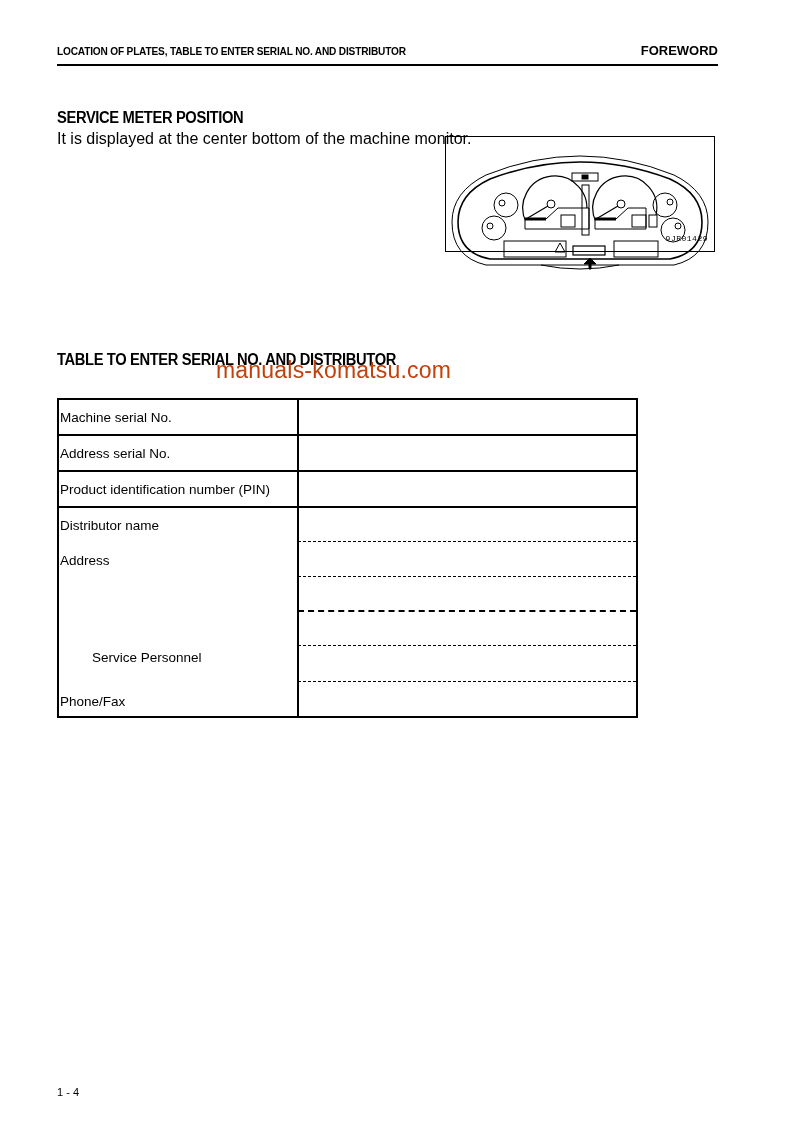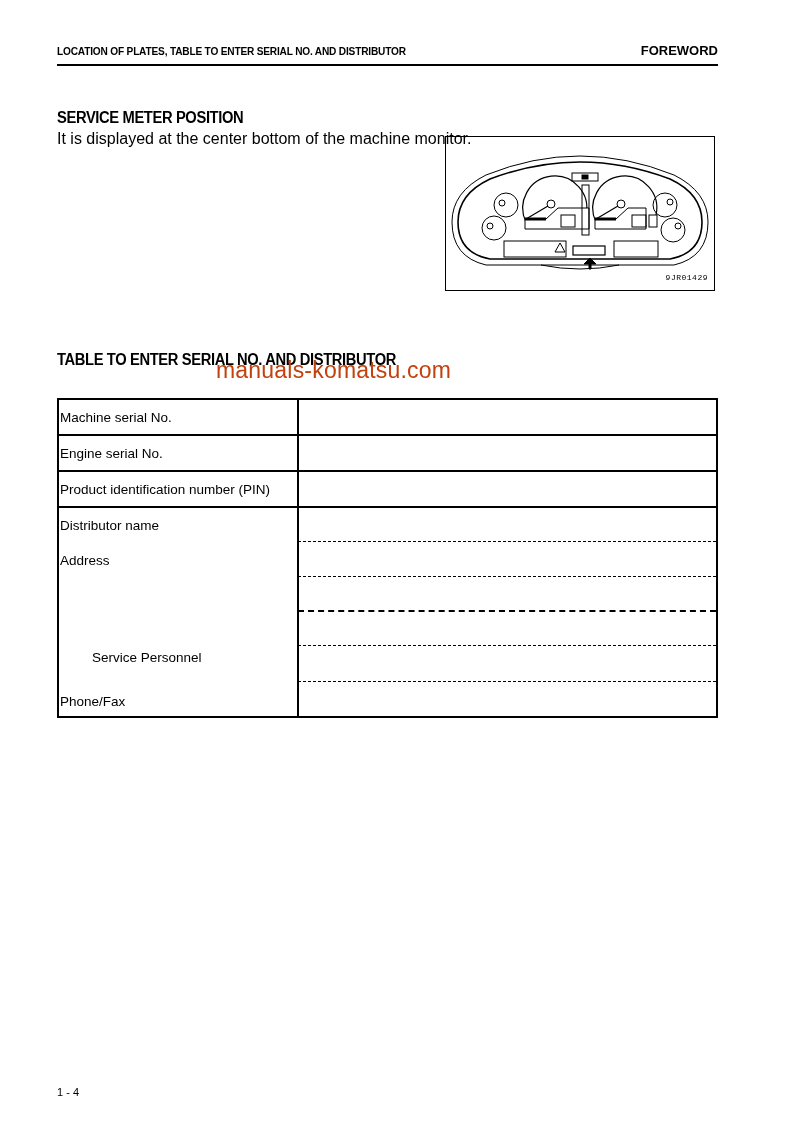--- a/index.html
+++ b/index.html
@@ -3,24 +3,24 @@
 <meta charset="utf-8">
 <style>
   html, body { margin: 0; padding: 0; background: #ffffff; }
   body { width: 793px; height: 1123px; position: relative; overflow: hidden; font-family: "Liberation Sans", sans-serif; color: #000; }
   .abs { position: absolute; }
   .hdr-left { left: 57px; top: 45px; font-size: 11px; font-weight: bold; letter-spacing: -0.2px; transform: scaleX(0.92); transform-origin: left center; white-space: nowrap; }
   .hdr-right { right: 75px; top: 43px; font-size: 13px; font-weight: bold; white-space: nowrap; padding-left: 13px; }
   .hdr-rule { left: 57px; top: 64px; width: 661px; height: 2px; background: #000; }
   .h2 { font-size: 16px; font-weight: bold; letter-spacing: -0.4px; white-space: nowrap; transform: scaleX(0.92); transform-origin: left center; }
   .body-text { font-size: 16px; white-space: nowrap; }
-  .figure { left: 445px; top: 136px; width: 270px; height: 155px; border: 1px solid #000; box-sizing: border-box; }
+  .figure { left: 445px; top: 136px; width: 270px; height: 116px; border: 1px solid #000; box-sizing: border-box; }
   .fig-code { right: 6px; bottom: 8px; font-size: 8px; letter-spacing: 0.5px; position: absolute; font-family: "Liberation Mono", monospace; }
   .watermark { left: 216px; top: 357px; font-size: 23px; color: #c2410c; white-space: nowrap; letter-spacing: 0.2px; }
-  .table { left: 57px; top: 398px; width: 661px; height: 320px; border: 2px solid #000; box-sizing: border-box; text-decoration: underline; }
+  .table { left: 57px; top: 398px; width: 581px; height: 320px; border: 2px solid #000; box-sizing: border-box; text-decoration: underline; }
   .col-div { position: absolute; left: 238px; top: 0; width: 1.5px; height: 100%; background: #000; }
   .hline { position: absolute; left: 0; width: 100%; height: 1.5px; background: #000; }
   .dline { position: absolute; left: 239px; right: 0; height: 0; border-top: 1.5px dashed #000; }
   .dline.bold { border-top: 2px dashed #000; }
   .cell-label { position: absolute; left: 1px; font-size: 13.5px; white-space: nowrap; }
   .cell-input { position: absolute; left: 240px; right: 0; }
   .pagenum { left: 57px; top: 1086px; font-size: 11px; white-space: nowrap; }
 </style>
 </head>
 <body>
@@ -81,21 +81,21 @@
 <div class="abs h2" style="left:57px; top:351px;">TABLE TO ENTER SERIAL NO. AND DISTRIBUTOR</div>
 <div class="abs watermark">manuals-komatsu.com</div>
 
 <div class="abs table">
   <div class="col-div"></div>
 
   <div class="cell-label" style="top:10px;">Machine serial No.</div>
   <div class="cell-input" style="top:0; height:34px;"></div>
   <div class="hline" style="top:34px;"></div>
 
-  <div class="cell-label" style="top:46px;">Engine serial No.</div>
+  <div class="cell-label" style="top:46px;">Address serial No.</div>
   <div class="cell-input" style="top:36px; height:34px;"></div>
   <div class="hline" style="top:70px;"></div>
 
   <div class="cell-label" style="top:82px;">Product identification number (PIN)</div>
   <div class="cell-input" style="top:72px; height:34px;"></div>
   <div class="hline" style="top:106px;"></div>
 
   <div class="cell-label" style="top:118px;text-align:right;">Distributor name</div>
   <div class="cell-label" style="top:153px;">Address</div>
   <div class="cell-label" style="top:250px;margin-left:32px;">Service Personnel</div>

